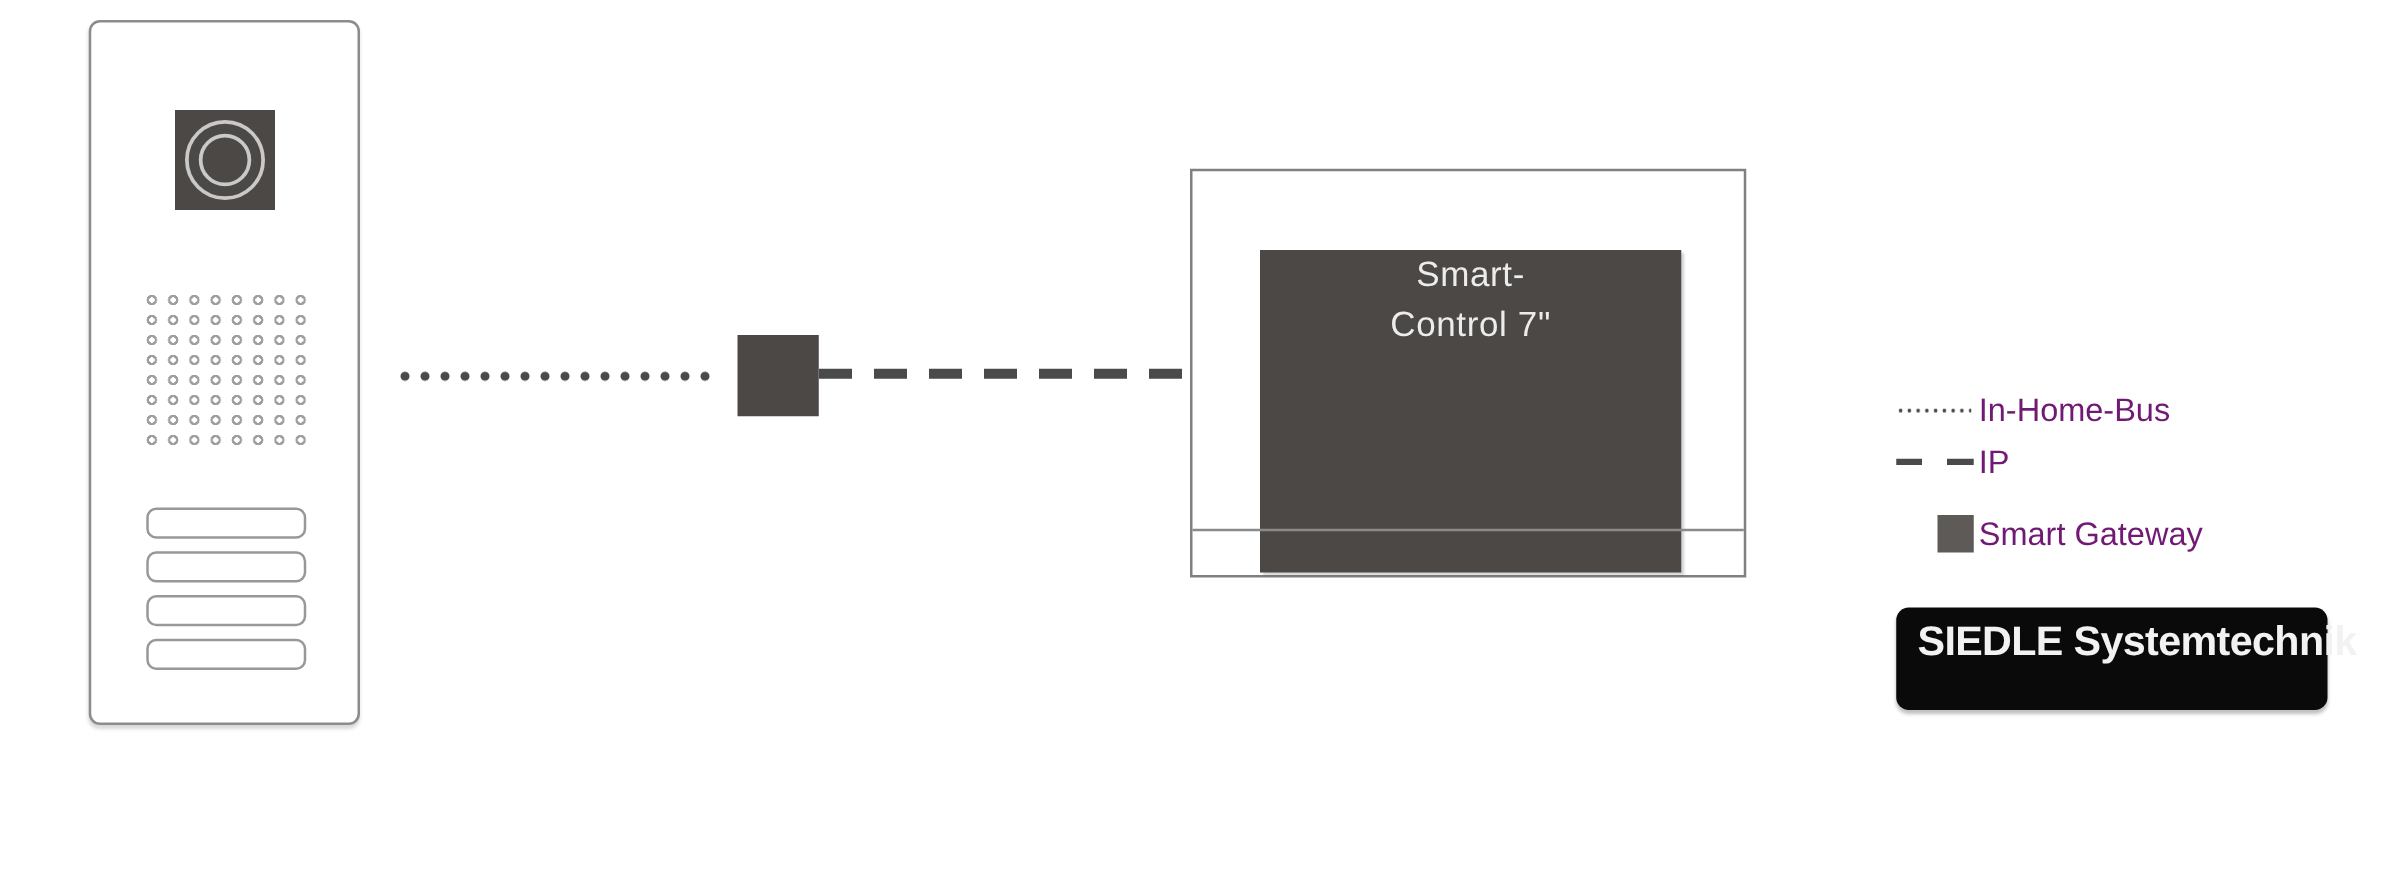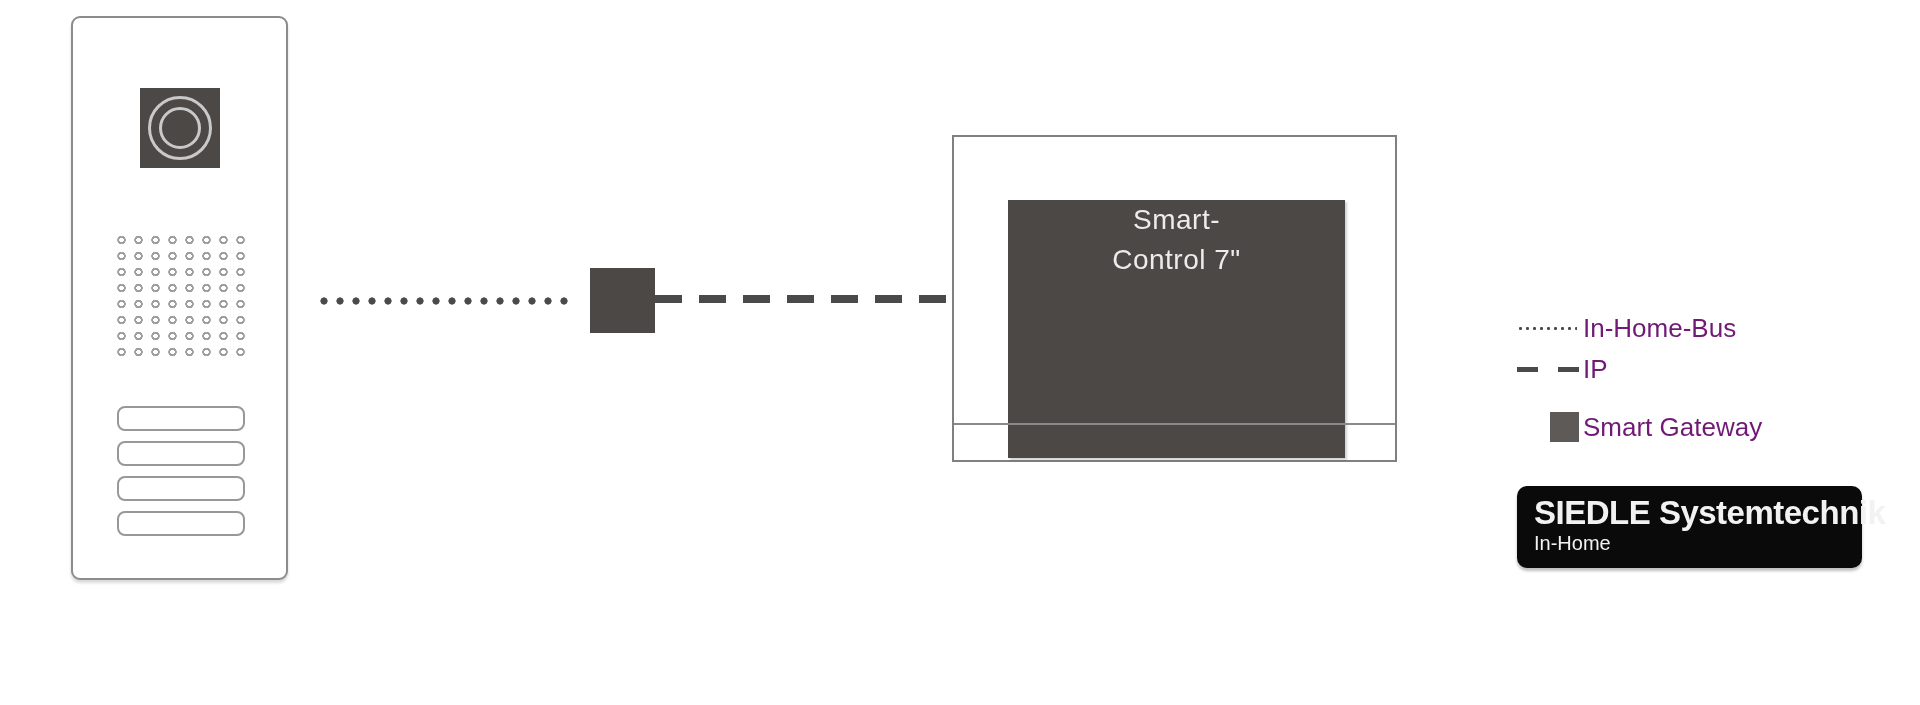--- a/index.html
+++ b/index.html
@@ -148,16 +148,15 @@
       <div class="sw-square"></div>
     </div>
     <div class="legend-label">Smart Gateway</div>
   </div>
 
   <div class="badge">
     <div class="badge-line1">
       <span class="brand">SIEDLE</span>
       <span class="suffix">Systemtechnik</span>
     </div>
-    <div class="badge-line2">In-Home</div>
   </div>
 
 </div>
 
 </body></html>

